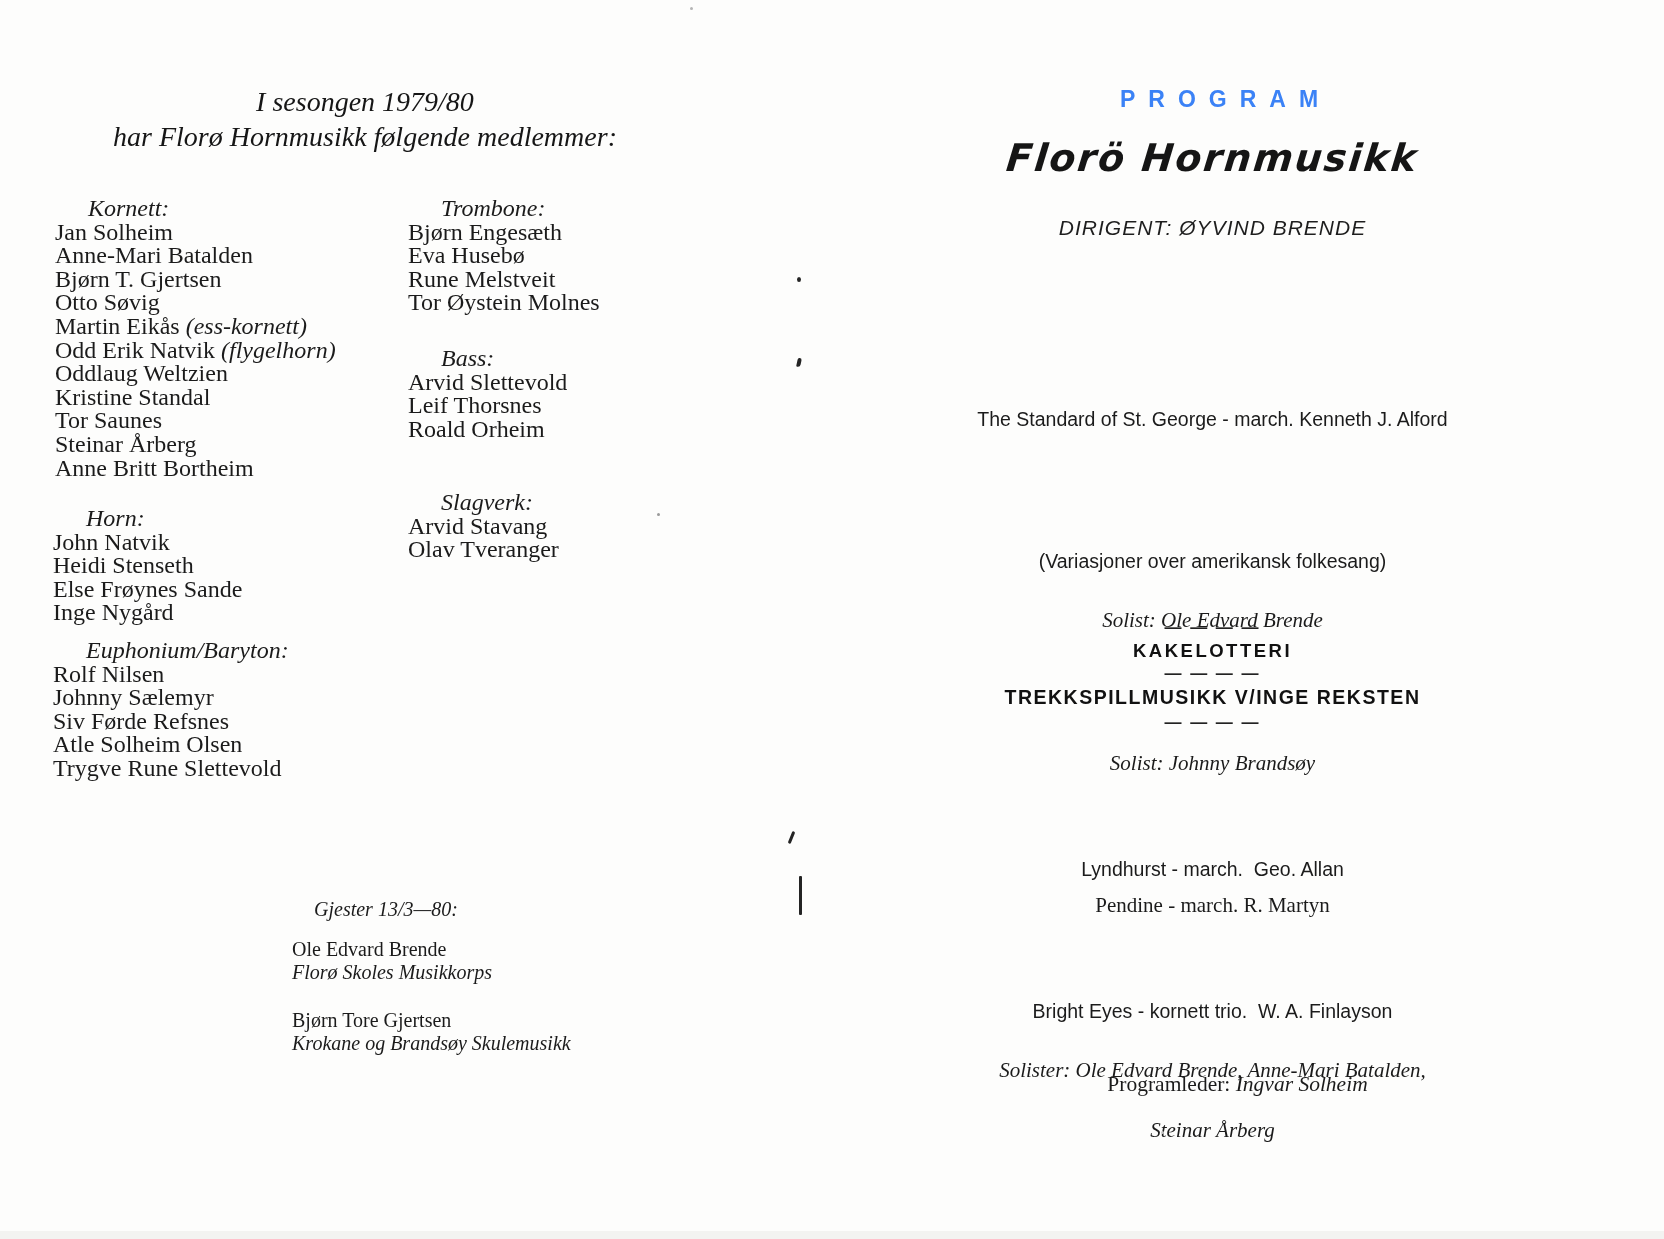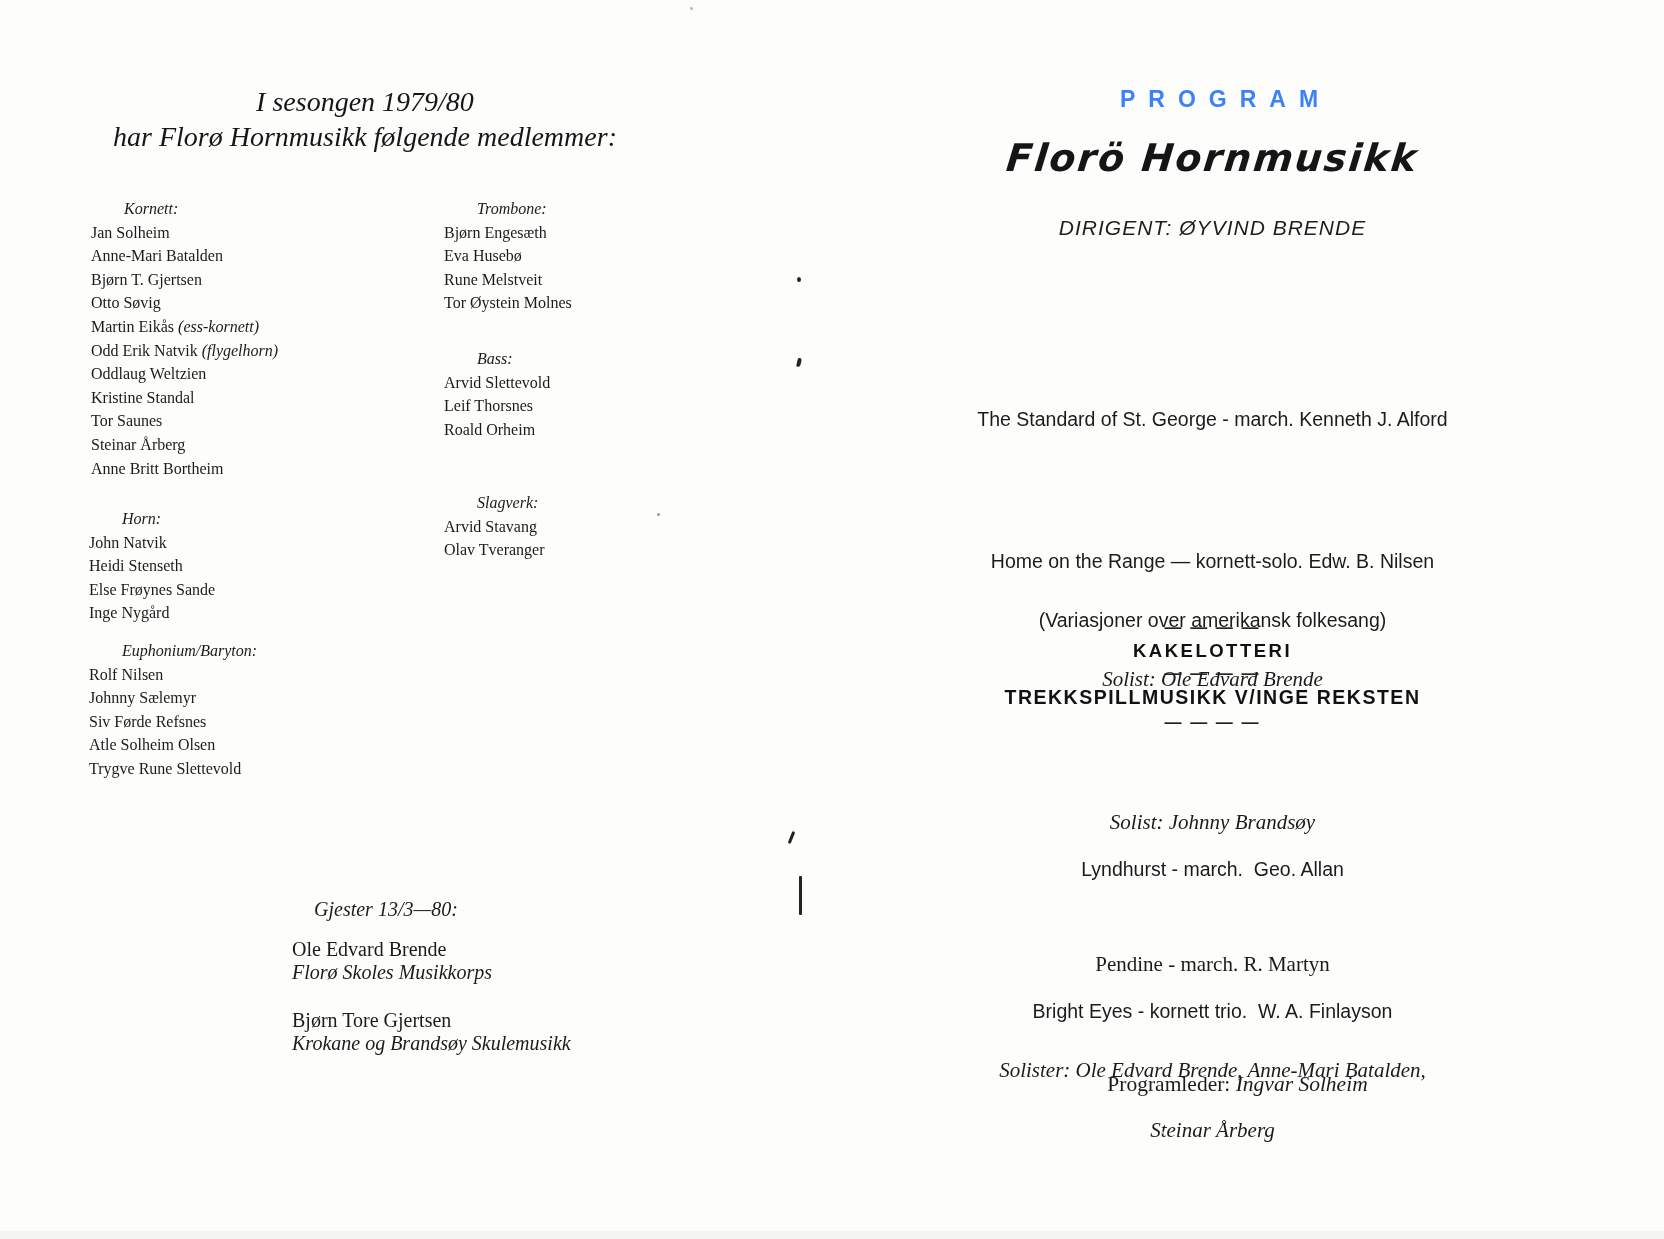--- a/index.html
+++ b/index.html
@@ -12,21 +12,21 @@
     overflow:hidden;
   }
 
   
   .left-title {
     position:absolute; left:40px; top:84px; width:650px;
     text-align:center; font-style:italic;
     font-size:28px; line-height:35px;
     color:#161616;
   }
-  .member-block { position:absolute; font-size:16px; line-height:23.6px;margin-left:36px; }
+  .member-block { position:absolute; font-size:24px; line-height:23.6px; }
   .sec-head { font-style:italic; padding-left:33px; }
   .member em { font-style:italic; }
   .blk-kornett   { left:55px;  top:197px; width:345px; }
   .blk-horn      { left:53px;  top:507px; width:345px; }
   .blk-euph      { left:53px;  top:639px; width:345px; }
   .blk-trombone  { left:408px; top:197px; width:330px; }
   .blk-bass      { left:408px; top:347px; width:330px; }
   .blk-slagverk  { left:408px; top:491px; width:330px; }
 
   .guests { position:absolute; left:292px; top:898px; width:360px; font-size:20px; line-height:23.5px; }
@@ -179,21 +179,20 @@
 
   <div class="rp rp-program">PROGRAM</div>
   <div class="rp rp-logo">Florö Hornmusikk</div>
   <div class="rp rp-dirigent">DIRIGENT: ØYVIND BRENDE</div>
 
   <div class="rp rp-part rp-part1">
     <div class="p-item">
       <div class="t-sans">The Standard of St. George - march. Kenneth J. Alford</div>
     </div>
     <div class="p-item">
-      <div class="t-sans">Home on the Range — kornett-solo. Edw. B. Nilsen</div>
       <div class="t-sans">(Variasjoner over amerikansk folkesang)</div>
       <div class="t-ital">Solist: Ole Edvard Brende</div>
     </div>
     <div class="p-item">
       <div class="t-ital">Solist: Johnny Brandsøy</div>
     </div>
     <div class="p-item">
       <div class="t-serif">Pendine - march. R. Martyn</div>
     </div>
   </div>

